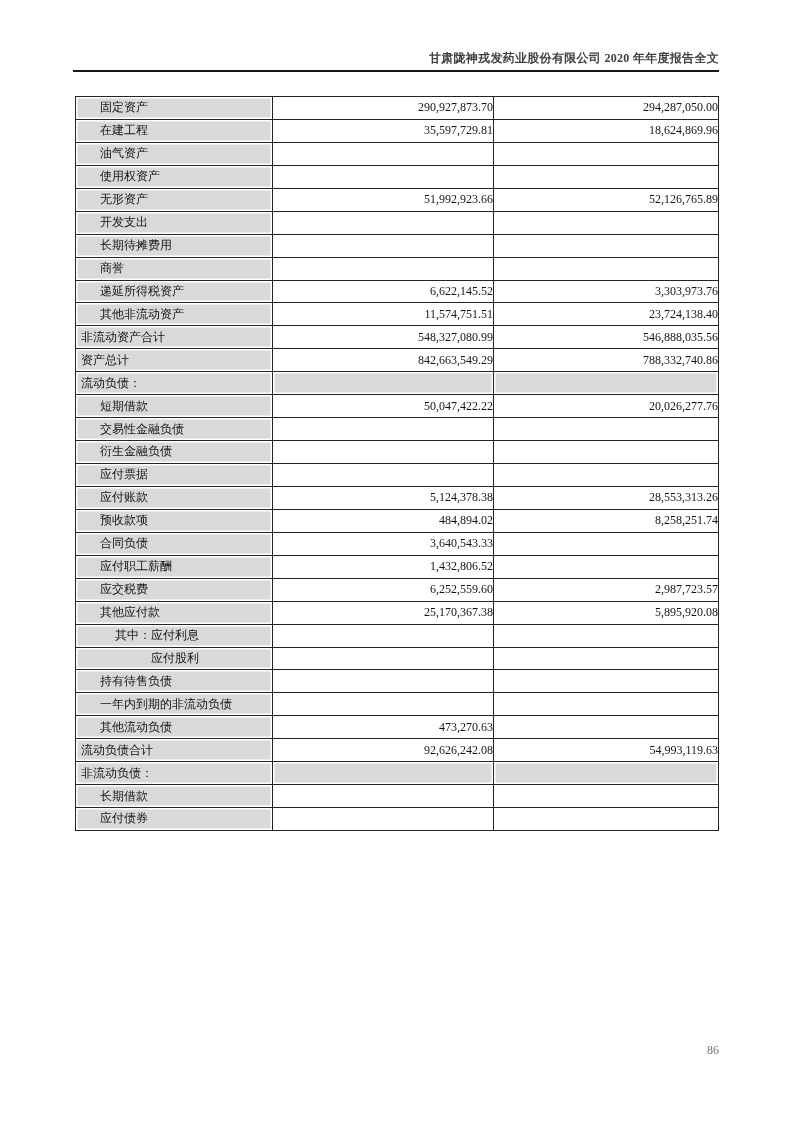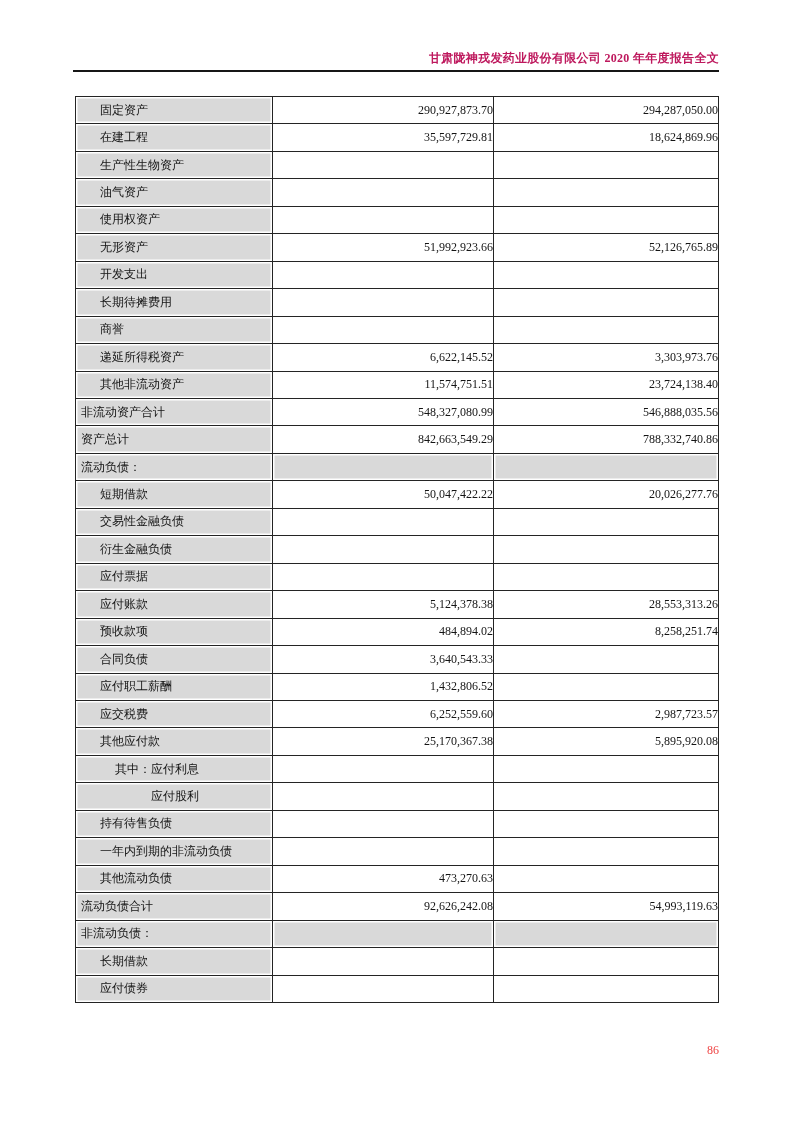--- a/index.html
+++ b/index.html
@@ -11,32 +11,32 @@
     color:#141414;
     overflow:hidden;
   }
   .header-title {
     position:absolute;
     top:50px; right:74px;
     font-size:12px;
     font-weight:700;
     letter-spacing:0.3px;
     white-space:nowrap;
-    color:#be185d;
+    color:#404040;
   }
   .header-rule {
     position:absolute;
     left:73px; top:70px;
     width:646px; height:2px;
     background:#161616;
   }
   table.bs {
     position:absolute;
     left:75px; top:96px;
-    width:643px; height:907px;
+    width:643px; height:735px;
     border-collapse:collapse;
     table-layout:fixed;
   }
   table.bs td {
     border:1.4px solid #242424;
     font-size:12px;
     line-height:1.1;
     padding:0;
     vertical-align:middle;
     overflow:hidden;
@@ -56,21 +56,21 @@
     box-shadow: inset 0 0 0 1.5px #ffffff;
   }
   td.lab.i0 { padding-left:5px;margin-left:40px; }
   td.lab.i1 { padding-left:24px; }
   td.lab.i2 { padding-left:39px; }
   td.lab.i3 { padding-left:75px;margin-top:47px; }
   .page-number {
     position:absolute;
     top:1043px; right:74px;
     font-size:12px;
-    color:#ef4444;
+    color:#737373;
   }
 </style>
 </head>
 <body>
 
 <div class="page">
 
   <div class="header-title">甘肃陇神戎发药业股份有限公司 2020 年年度报告全文</div>
 
   <div class="header-rule"></div>
@@ -86,25 +86,20 @@
           <td class="lab i1">固定资产</td>
           <td class="val">290,927,873.70</td>
           <td class="val">294,287,050.00</td>
         </tr>
         <tr>
           <td class="lab i1">在建工程</td>
           <td class="val">35,597,729.81</td>
           <td class="val">18,624,869.96</td>
         </tr>
         <tr>
-          <td class="lab i1">生产性生物资产</td>
-          <td class="val"></td>
-          <td class="val"></td>
-        </tr>
-        <tr>
           <td class="lab i1">油气资产</td>
           <td class="val"></td>
           <td class="val"></td>
         </tr>
         <tr>
           <td class="lab i1">使用权资产</td>
           <td class="val"></td>
           <td class="val"></td>
         </tr>
         <tr>

